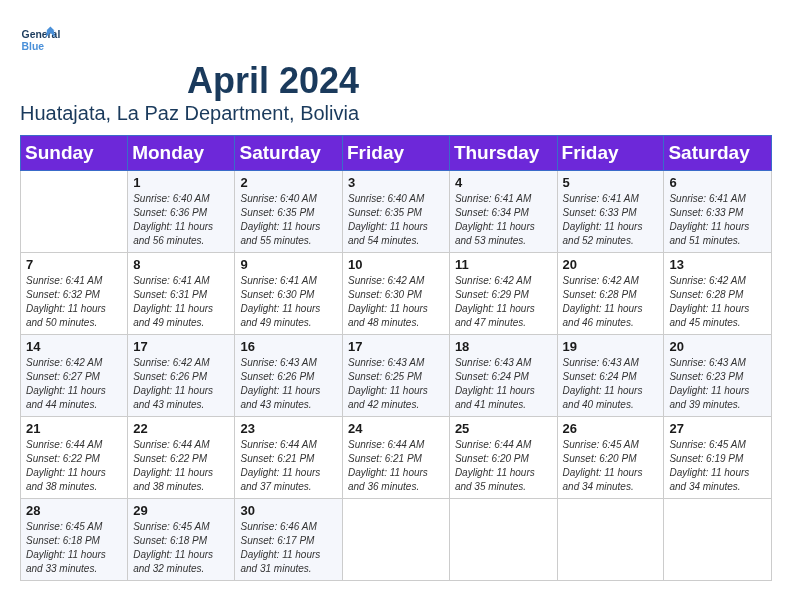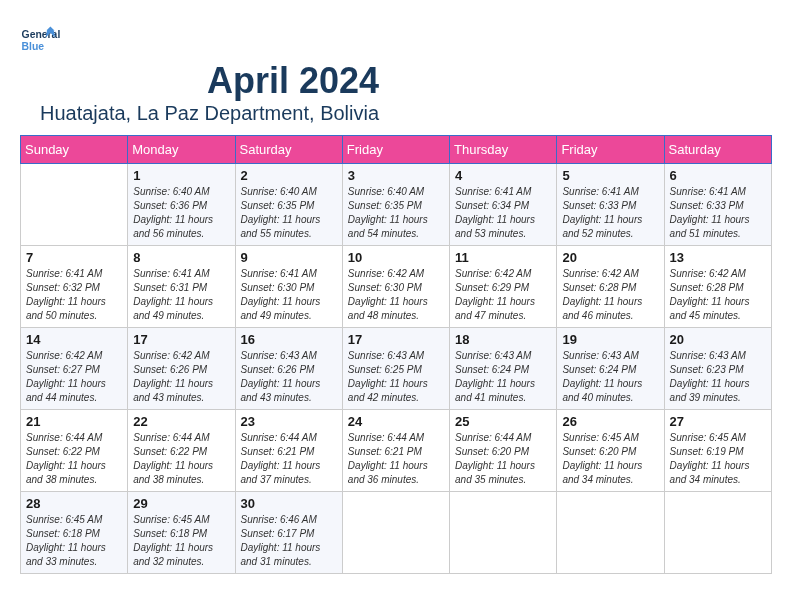--- a/index.html
+++ b/index.html
@@ -12,43 +12,42 @@
     }
     .header {
       display: flex;
       justify-content: space-between;
       align-items: flex-start;
       margin-bottom: 10px;
       flex-direction: column;
     }
     .title-block {
       text-align: right;
-      margin-left: 20px;
     }
     .month-title {
       font-size: 36px;
       font-weight: bold;
       color: #1a3a5c;
     }
     .location-title {
       font-size: 20px;
       color: #1a3a5c;
     }
     .calendar-table {
       width: 100%;
       border-collapse: collapse;
       font-size: 11px;
     }
     .calendar-table th {
-      background-color: #ec4899;
+      background-color: #6d28d9;
       color: #fff;
       padding: 6px 4px;
       text-align: left;
-      font-size: 13px;
-      font-weight: normal;
+      font-size: 19px;
+      font-weight: bold;
       border: 1px solid #3a6bc9;
     }
     .calendar-table td {
       vertical-align: top;
       padding: 4px 5px;
       border: 1px solid #ccc;
       background: #fff;
       height: 80px;
       width: 108px;
     }

